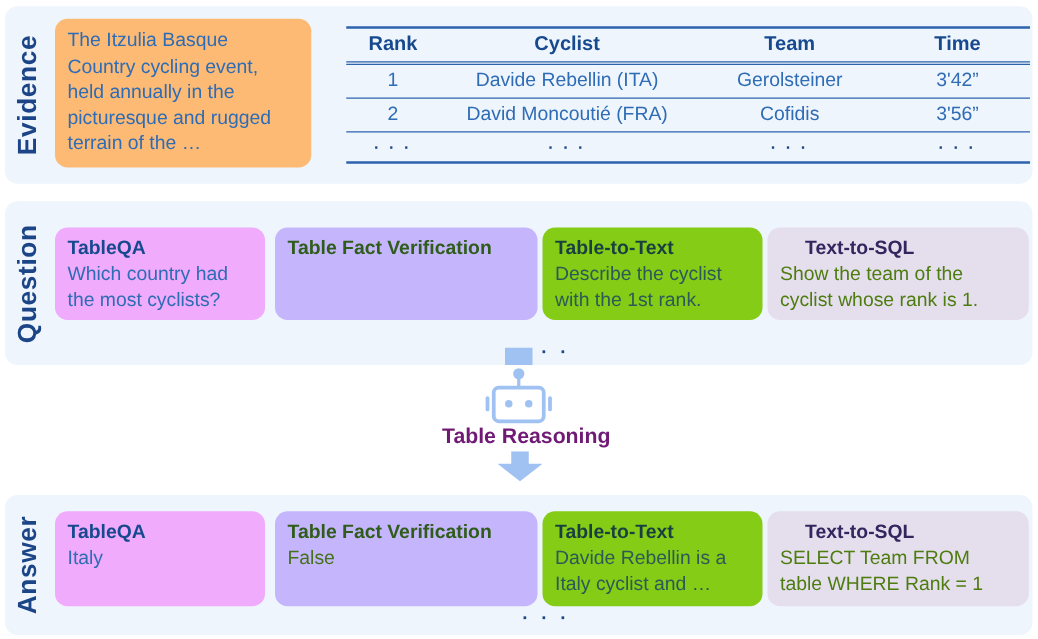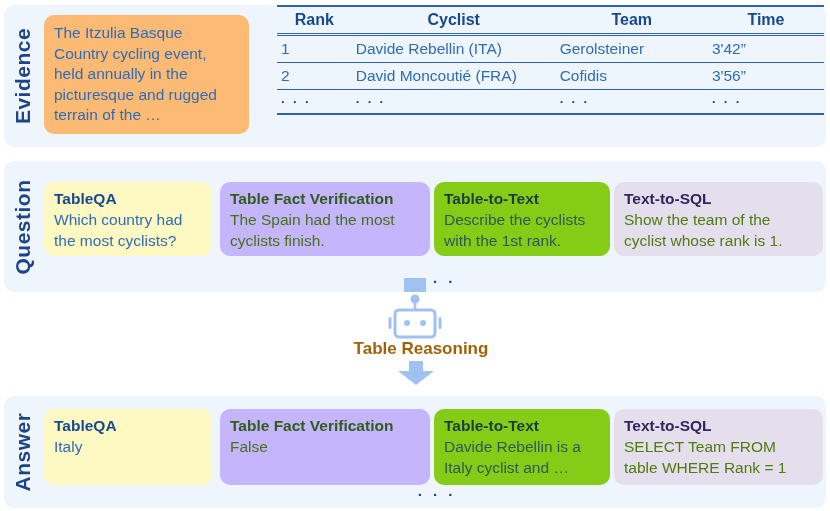--- a/index.html
+++ b/index.html
@@ -17,55 +17,55 @@
     writing-mode:vertical-rl;transform:translateY(-50%) rotate(180deg);
     font-size:21px;font-weight:bold;color:#1c4587;letter-spacing:.5px;white-space:nowrap;
   }
   
   .passage{
     position:absolute;left:40px;top:10px;width:185px;
     background:#fdba74;border-radius:10px;padding:8px 10px;
     color:#2e6cb5;font-size:15.5px;line-height:20.5px;
   }
   .ev-table{
-    position:absolute;left:273px;top:0;width:547px;
+    position:absolute;left:273px;top:16px;width:547px;
     border-collapse:collapse;table-layout:fixed;
-    color:#2e6cb5;font-size:15.5px;
+    color:#2e6cb5;font-size:15.5px;text-align:center;
   }
   .ev-table th{
     color:#17498f;font-size:16px;font-weight:bold;padding:4px 4px;
     border-top:2px solid #2d63ac;border-bottom:3px double #2d63ac;
   }
   .ev-table td{padding:4px 4px;border-bottom:1px solid #2d63ac;}
   .ev-table tr.last td{border-bottom:2px solid #2d63ac;font-weight:bold;letter-spacing:2px;font-size:13px;color:#1c4587;}
   .col-rank{width:13%;} .col-cyclist{width:38%;margin-top:30px;} .col-team{width:28%;} .col-time{width:21%;}
   
   .card{position:absolute;border-radius:10px;padding:6px 10px;font-size:15.5px;line-height:21px;box-sizing:border-box;}
   .card .card-title{font-weight:bold;}
   .c1{left:40px;width:168px;}
   .c2{left:216px;width:210px;}
   .c3{left:430px;width:176px;}
   .c4{left:610px;width:209px;}
   #question-panel .card{top:21px;height:74px;}
   #answer-panel .card{top:13px;height:76px;}
-  .card-qa{background:#fef9c3;}  .card-qa .card-title{color:#17498f;} .card-qa .card-text{color:#2e6cb5;}
+  .card-qa{background:#f0abfc;}  .card-qa .card-title{color:#17498f;} .card-qa .card-text{color:#2e6cb5;}
   .card-tfv{background:#c4b5fd;} .card-tfv .card-title{color:#2f5c1a;} .card-tfv .card-text{color:#457119;}
   .card-ttt{background:#84cc16;} .card-ttt .card-title{color:#1a3f40;} .card-ttt .card-text{color:#2c5a57;}
-  .card-sql{background:#e5deed;} .card-sql .card-title{color:#33265e;} .card-sql .card-text{color:#4d7c0f;}
+  .card-sql{background:#e5deed;} .card-sql .card-title{color:#33265e;margin-left:20px;} .card-sql .card-text{color:#4d7c0f;}
   .dots{
     position:absolute;left:44px;right:0;text-align:center;
     color:#1c4587;font-weight:bold;font-size:15px;letter-spacing:3px;
   }
   #question-panel .dots{bottom:2px;}
   #answer-panel .dots{bottom:5px;}
   
   .robot{position:absolute;left:385px;top:278px;}
   .reasoning-label{
     position:absolute;top:339px;left:0;width:100%;text-align:center;padding-left:12px;box-sizing:border-box;
-    font-size:17px;font-weight:bold;color:#a16207;
+    font-size:17px;font-weight:bold;color:#701a75;
   }
   .arrow-down{position:absolute;left:398px;top:361px;}
 </style>
 </head>
 <body>
 
 <div class="canvas">
 
   <section class="panel" id="evidence-panel">
     <div class="panel-label">Evidence</div>
@@ -106,25 +106,24 @@
 
   <section class="panel" id="question-panel">
     <div class="panel-label">Question</div>
 
     <div class="card card-qa c1">
       <div class="card-title">TableQA</div>
       <div class="card-text">Which country had the most cyclists?</div>
     </div>
     <div class="card card-tfv c2">
       <div class="card-title">Table Fact Verification</div>
-      <div class="card-text">The Spain had the most cyclists finish.</div>
     </div>
     <div class="card card-ttt c3">
       <div class="card-title">Table-to-Text</div>
-      <div class="card-text">Describe the cyclists with the 1st rank.</div>
+      <div class="card-text">Describe the cyclist with the 1st rank.</div>
     </div>
     <div class="card card-sql c4">
       <div class="card-title">Text-to-SQL</div>
       <div class="card-text">Show the team of the cyclist whose rank is 1.</div>
     </div>
 
     <div class="dots">· · ·</div>
   </section>
 
   <div class="robot">

